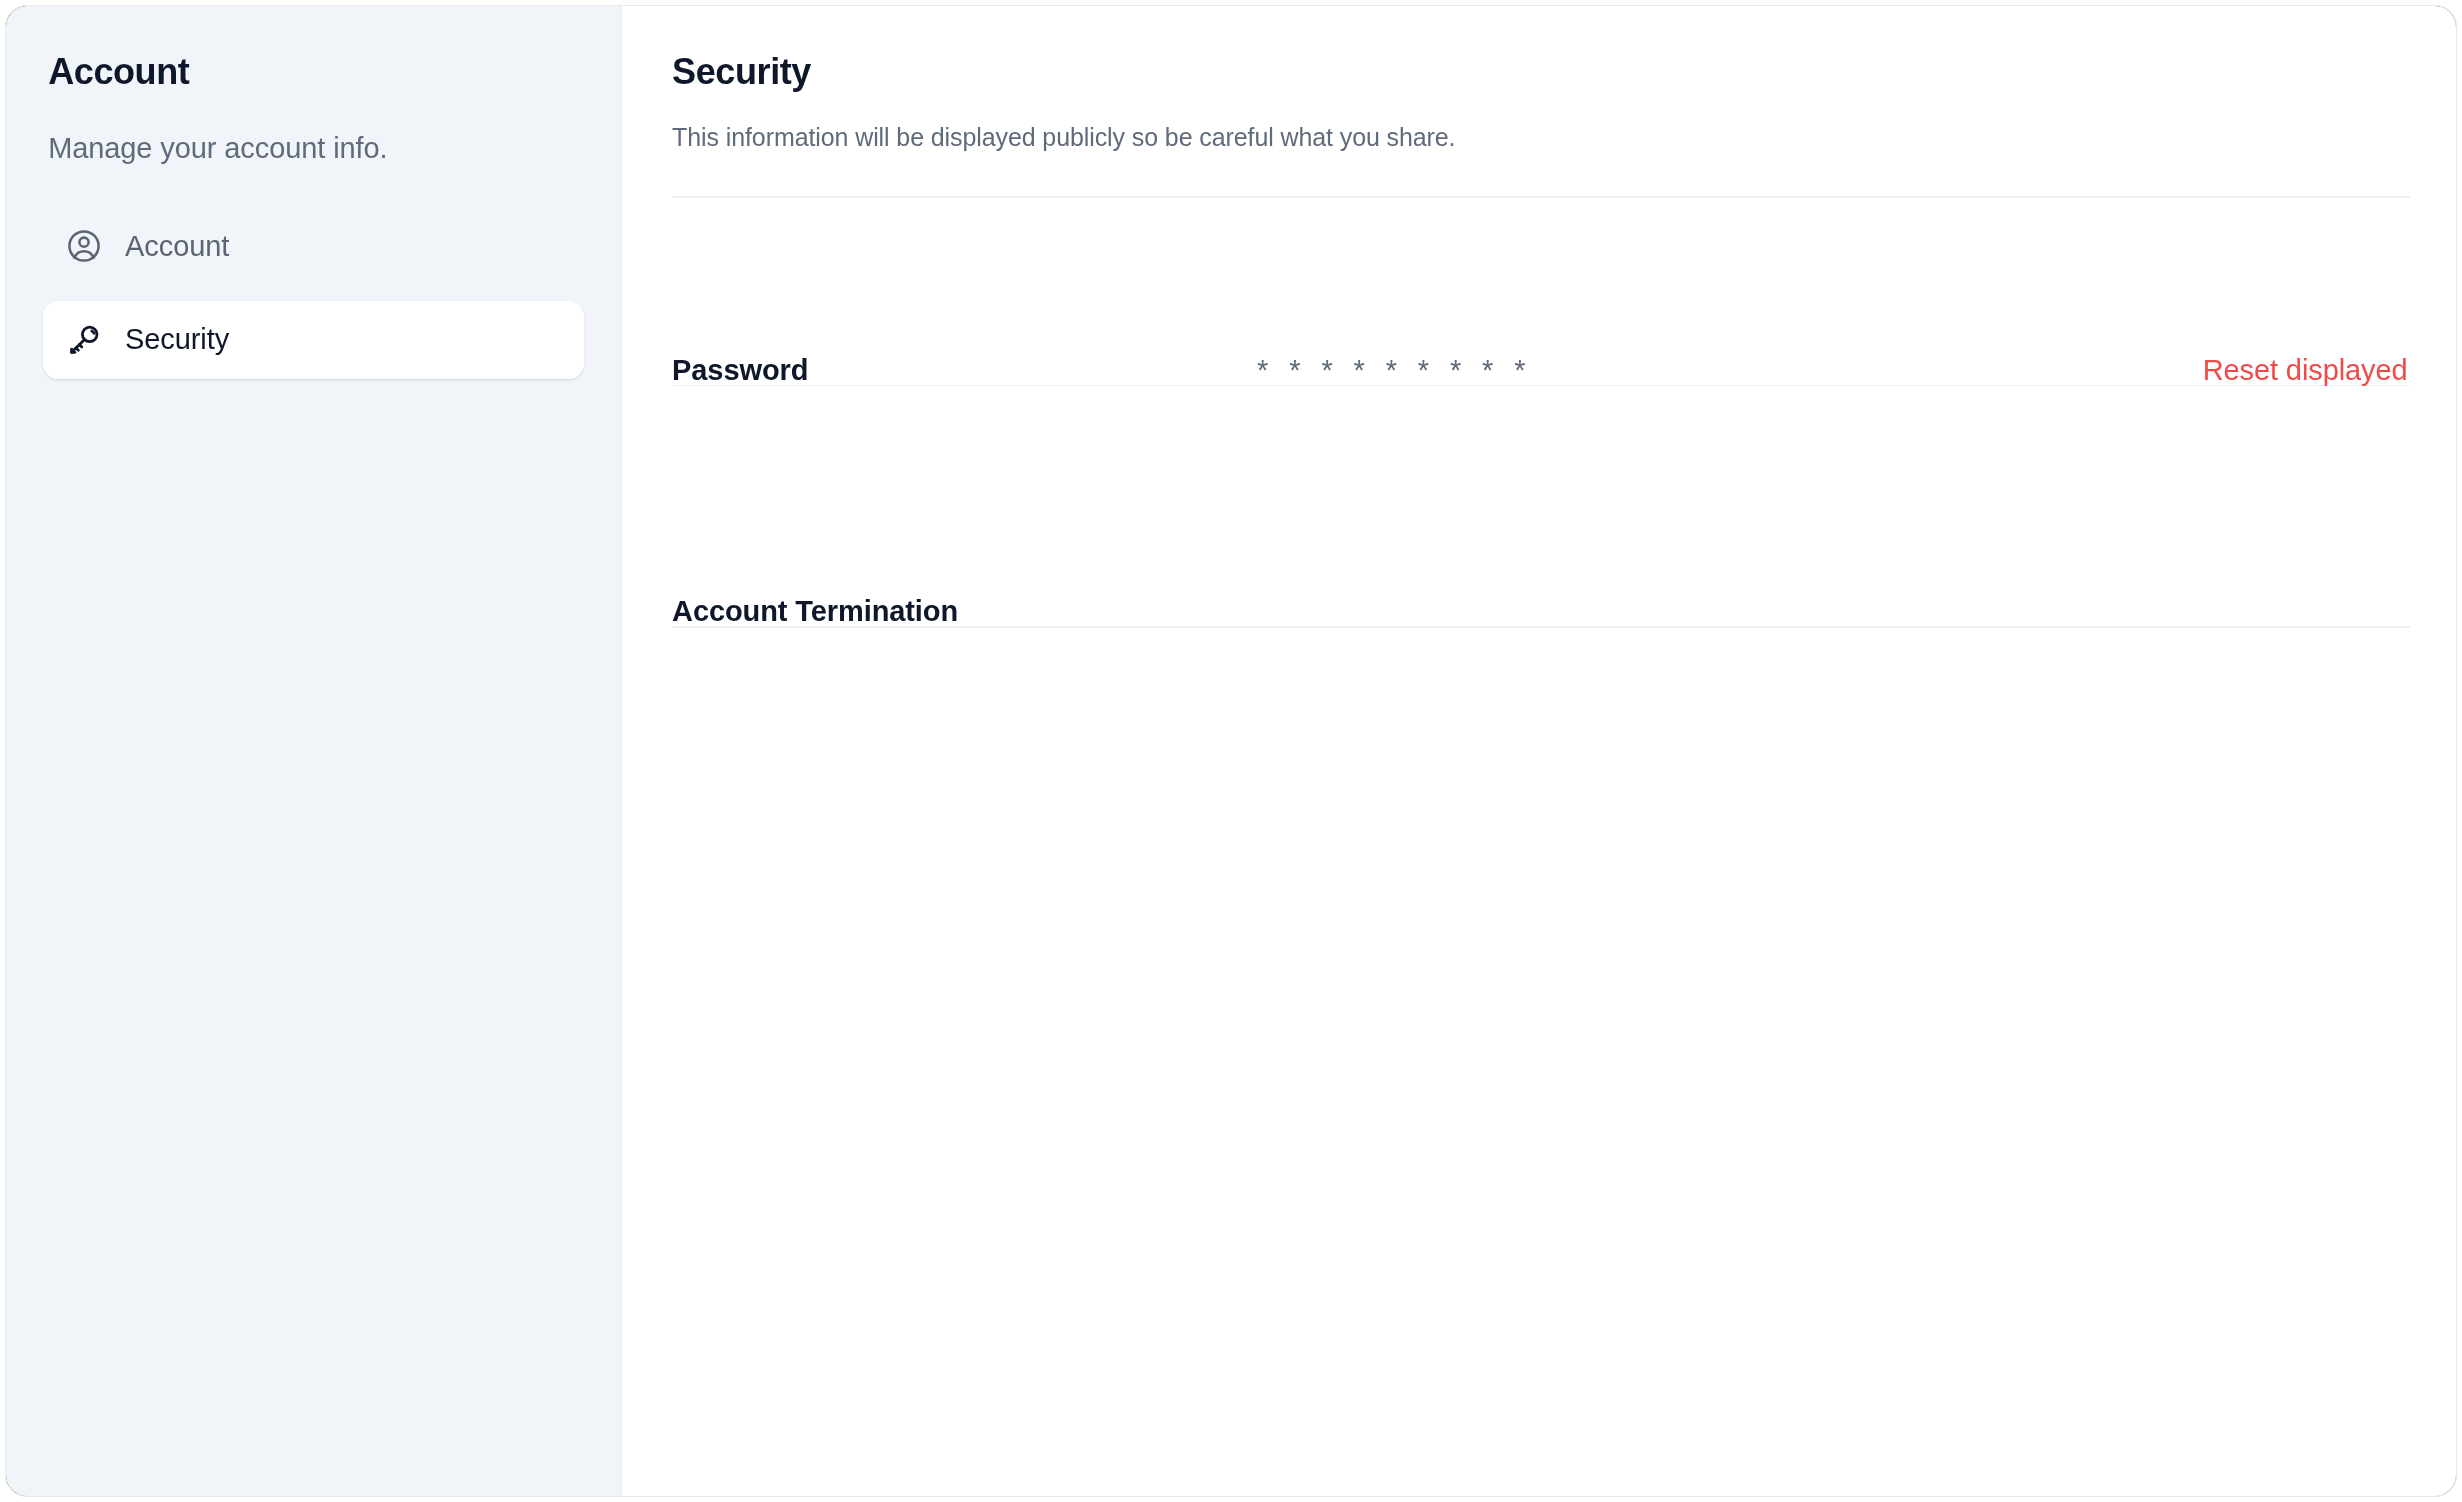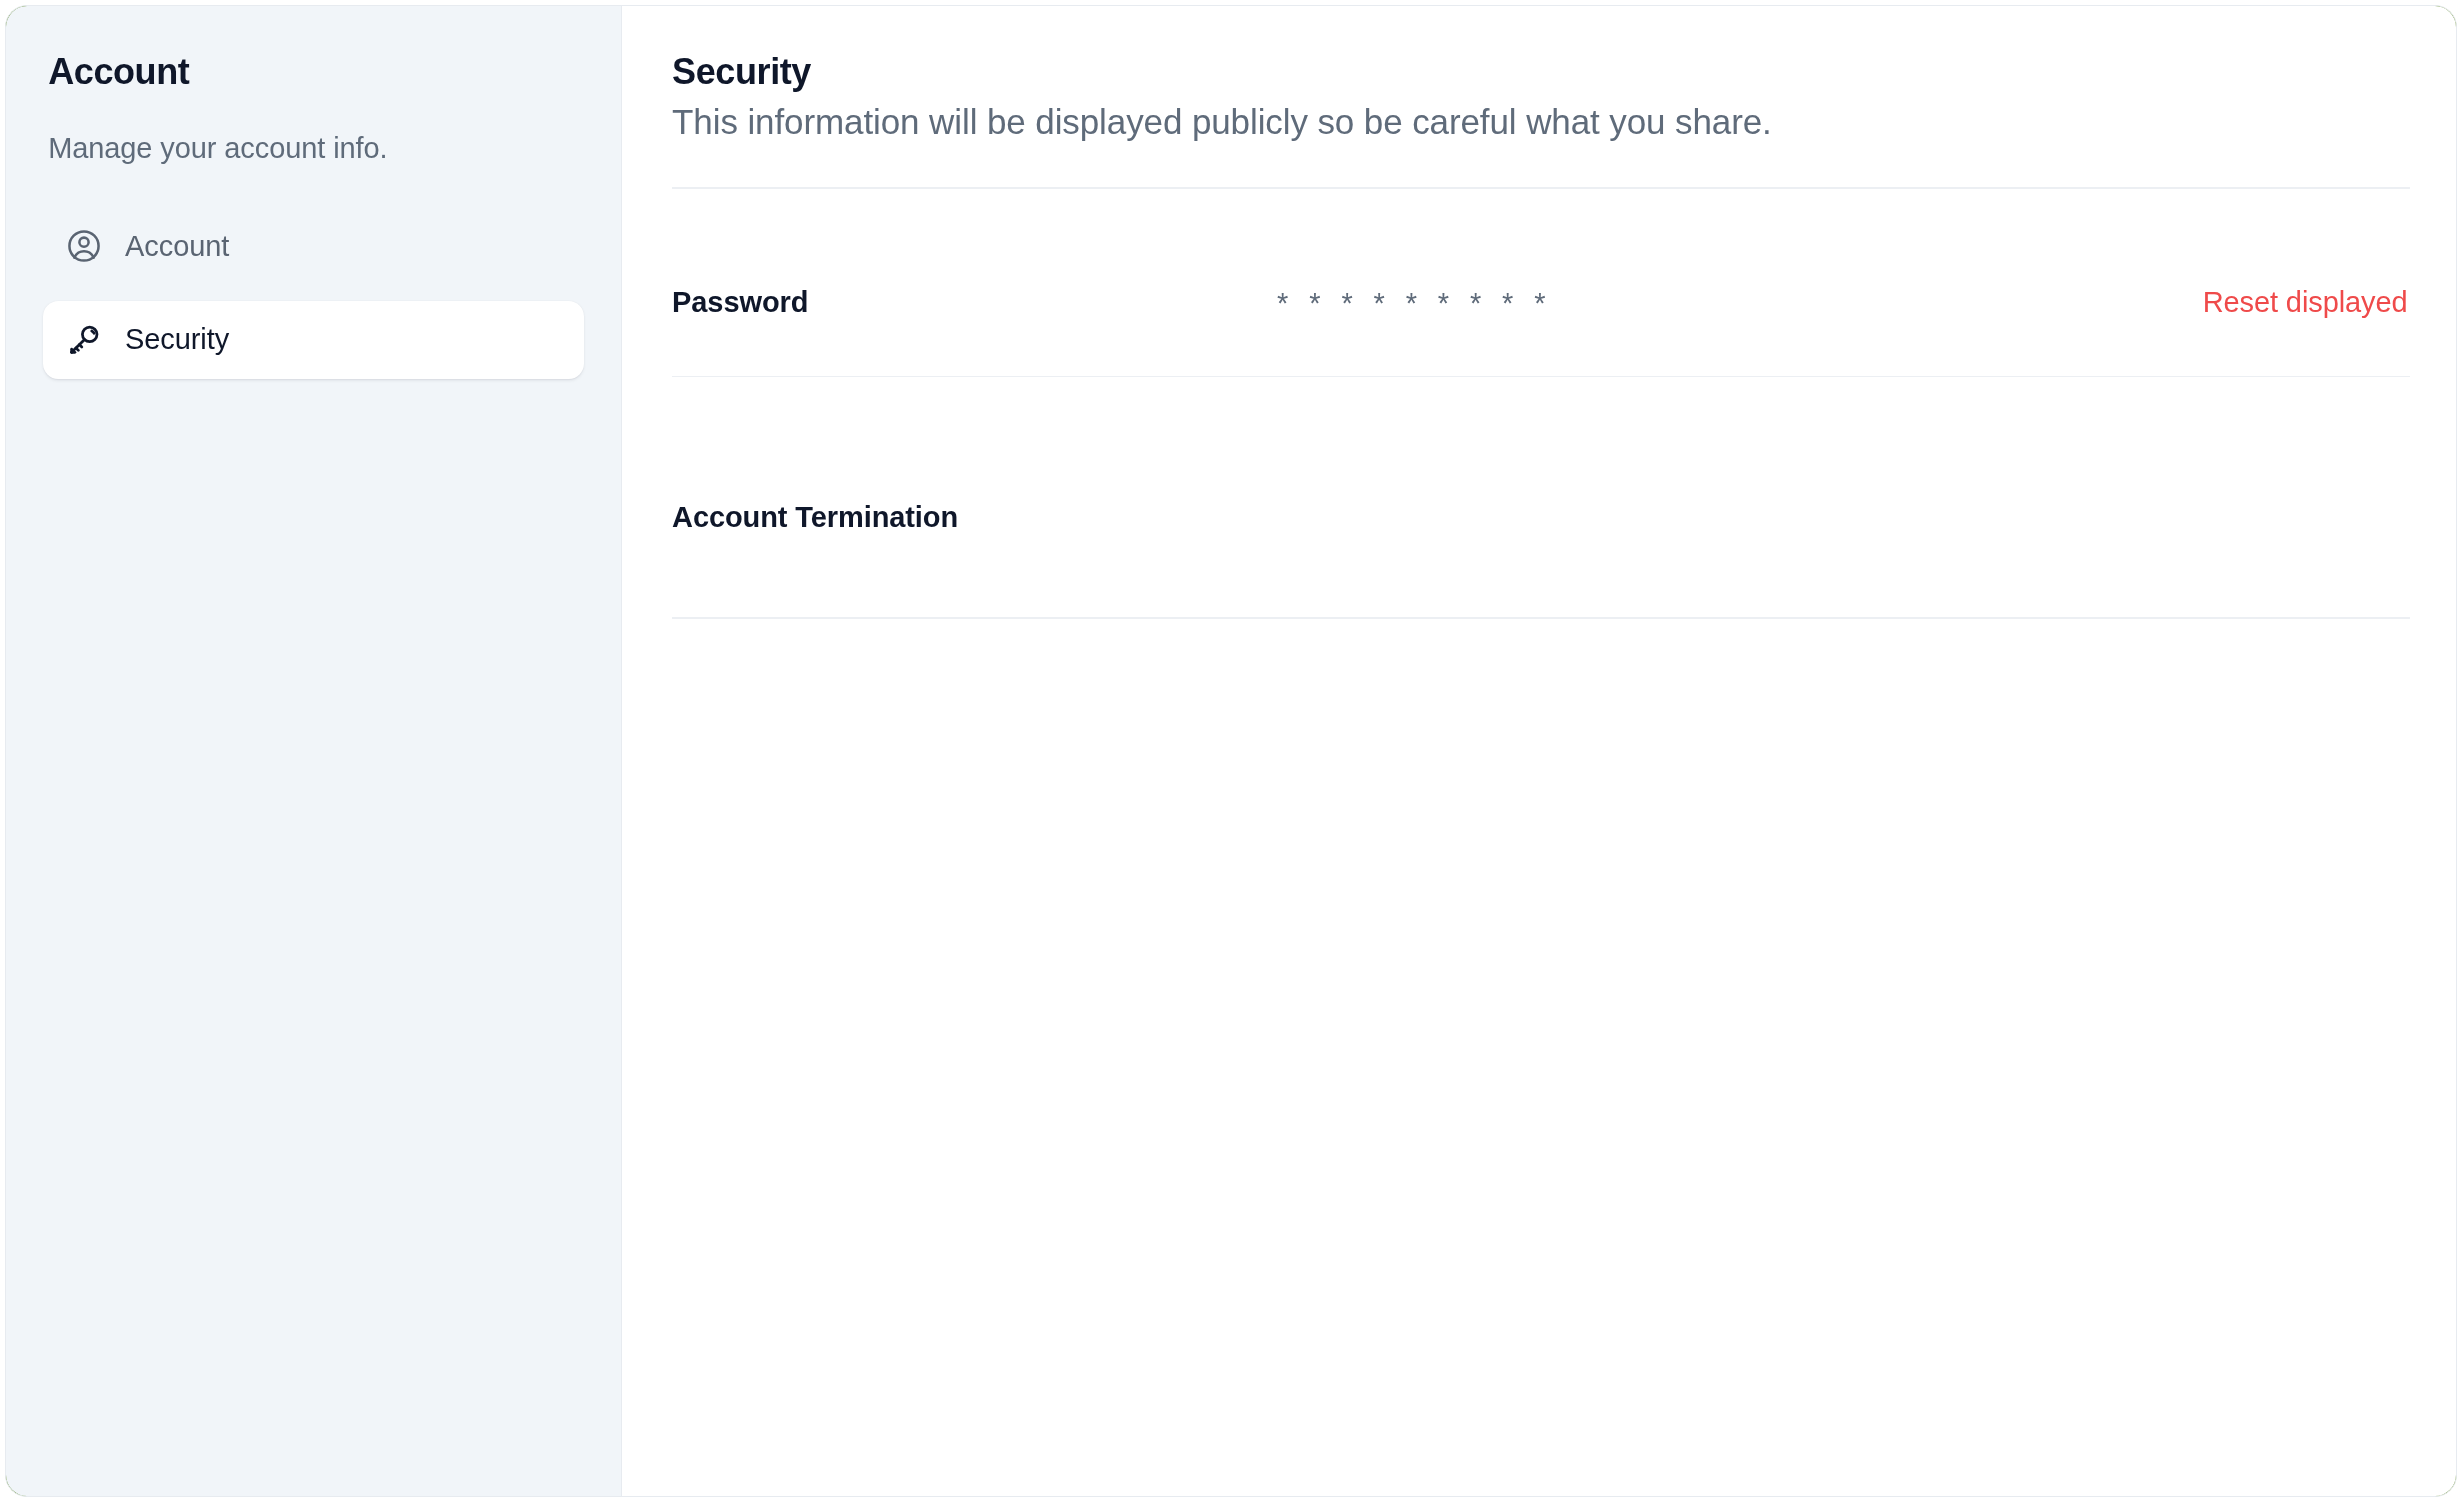--- a/index.html
+++ b/index.html
@@ -104,45 +104,44 @@
 
   .main-title {
     font-size: 36px;
     font-weight: 700;
     color: #0f172a;
     letter-spacing: -0.4px;
     line-height: 1.1;
   }
 
   .main-subtitle {
-    margin-top: 9px;
-    font-size: 35px;
+    margin-top: 30px;
+    font-size: 25px;
     font-weight: 400;
     color: #5f6b7a;
     letter-spacing: -0.1px;
     line-height: 1.2;
   }
 
   .rows {
     margin-top: 44px;
     width: 1738px;
   }
 
   .divider {
     height: 1.9px;
     background: #eceff3;
     width: 100%;
   }
 
   .field-row {
     display: flex;
-    align-items: center;
+    align-items: flex-end;
     height: 187px;
     padding-top: 41px;
-    gap: 20px;
   }
 
   .field-label {
     flex: 0 0 585px;
     font-size: 29px;
     font-weight: 700;
     color: #0f172a;
     letter-spacing: -0.1px;
     line-height: 1;
   }

